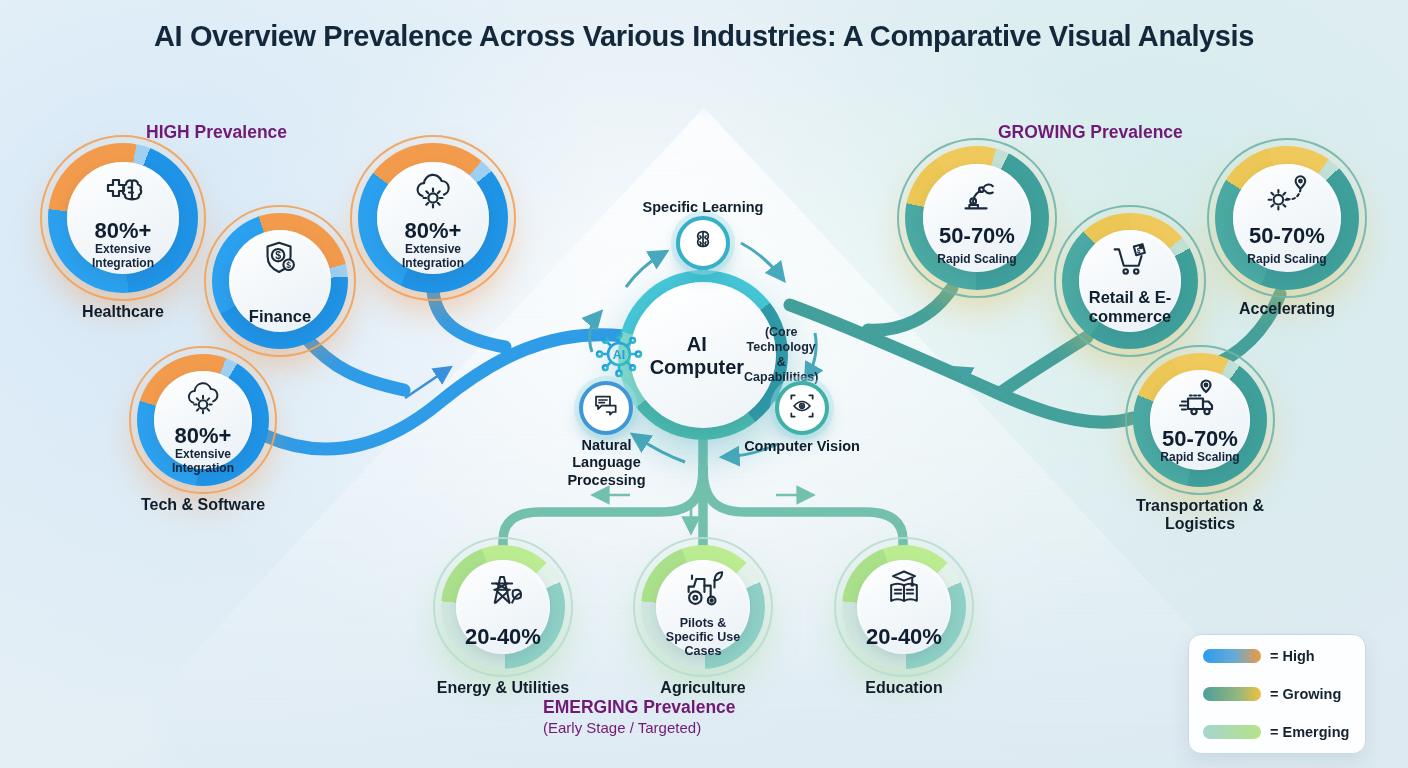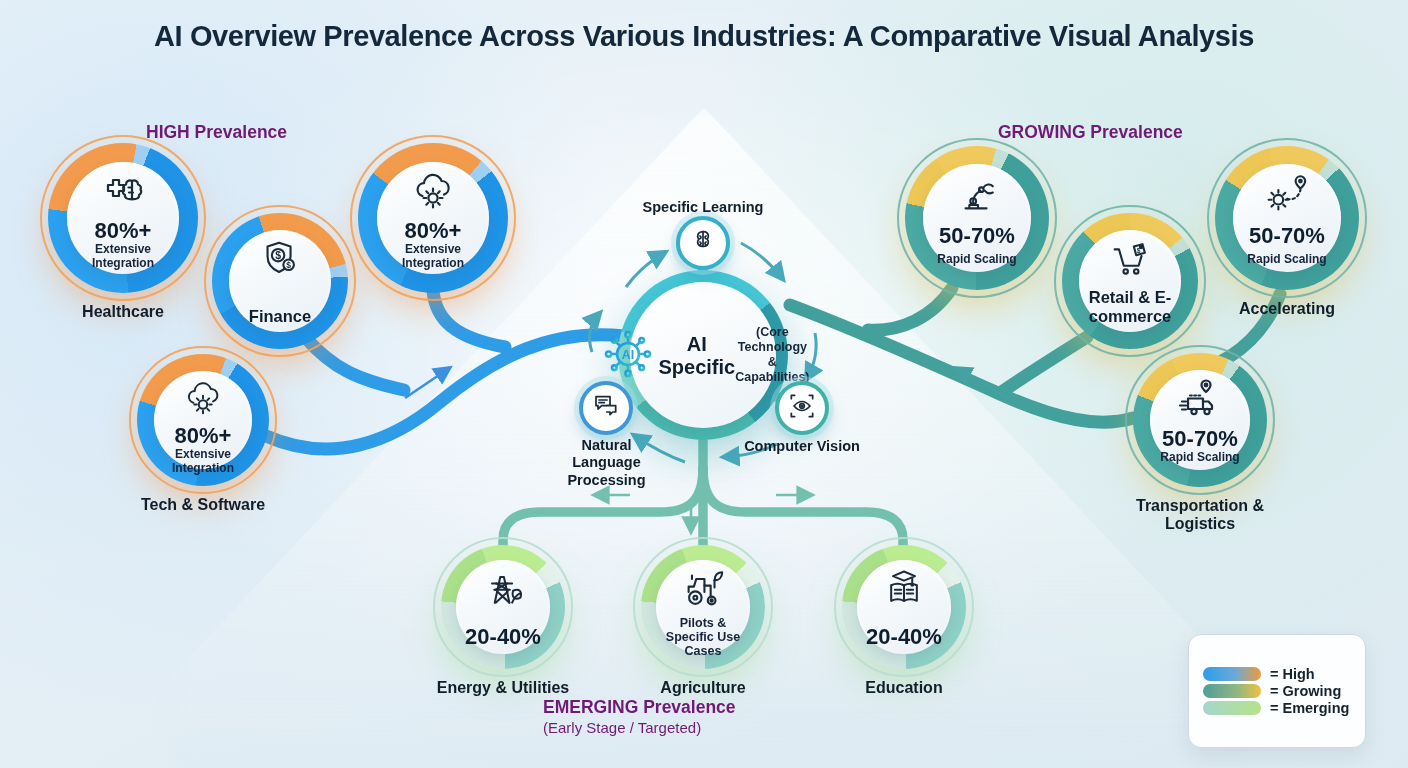--- a/index.html
+++ b/index.html
@@ -85,22 +85,22 @@
   }
   .sat-ml{ border:4px solid #35b0c8; }
   .sat-nlp{ border:4px solid #3f97d8; }
   .sat-cv{ border:4px solid #3fb1a6; }
   .sat-label{ position:absolute; z-index:3; font-size:14.5px; font-weight:bold; color:#101d2b; text-align:center; line-height:1.2;}
 
   
   .legend{
     position:absolute; left:1188px; top:634px; width:178px; z-index:3;
     background:rgba(255,255,255,.94); border:1px solid #ccd9e2; border-radius:13px;
-    padding:31px 14px; box-shadow:0 8px 20px rgba(70,100,125,.12);
-    display:flex; flex-direction:column; gap:1px;
+    padding:13px 14px; box-shadow:0 8px 20px rgba(70,100,125,.12);
+    display:flex; flex-direction:column; gap:22px;
   }
   .legend-row{ display:flex; align-items:center; gap:9px; }
   .pill{ width:58px; height:14px; border-radius:999px; flex:none; }
   .pill-high{ background:linear-gradient(90deg,#2d9cee,#6aaad4 55%,#f09a3e); }
   .pill-growing{ background:linear-gradient(90deg,#4d9e99,#93b77e 60%,#f0c040); }
   .pill-emerging{ background:linear-gradient(90deg,#a5d5ce,#b5e388); }
   .legend-label{ font-size:14.5px; font-weight:600; color:#14232f; }
   .ic{ stroke:#1b2b3b; stroke-width:2.2; fill:none; stroke-linecap:round; stroke-linejoin:round; }
 </style>
 </head>
@@ -404,21 +404,21 @@
             <circle cx="24" cy="39" r="2"></circle>
           <circle cx="9" cy="24" r="2"></circle>
             <circle cx="39" cy="24" r="2"></circle>
           <circle cx="13.4" cy="13.4" r="1.8"></circle>
             <circle cx="34.6" cy="13.4" r="1.8"></circle>
           <circle cx="13.4" cy="34.6" r="1.8"></circle>
             <circle cx="34.6" cy="34.6" r="1.8"></circle>
           <text x="24" y="27.5" text-anchor="middle" font-size="9.5" font-weight="bold" fill="#2a9fd4" stroke="none" font-family="Liberation Sans, sans-serif">AI</text>
         </svg>
       </span>
-      <div class="center-title">AI Specific</div>
+      <div class="center-title">AI Computer</div>
       <div class="center-sub">(Core Technology &amp; Capabilities)</div>
     </div>
   </div>
 </div>
 
 <div class="sat-label" style="left:613px; top:199px; width:180px;">Specific Learning</div>
 <div class="satellite sat-ml" style="left:676px; top:216px;">
   <span>
     <svg class="ic" width="32" height="32" viewBox="0 0 48 48" style="stroke-width:2.6">
       <path d="M24 10c-5 0-8 3-8 7 0 2 .8 3.2 2 4.2-1.2 1-2 2.2-2 4.2 0 4 3 6.6 8 6.6s8-2.6 8-6.6c0-2-.8-3.2-2-4.2 1.2-1 2-2.2 2-4.2 0-4-3-7-8-7z"></path>

